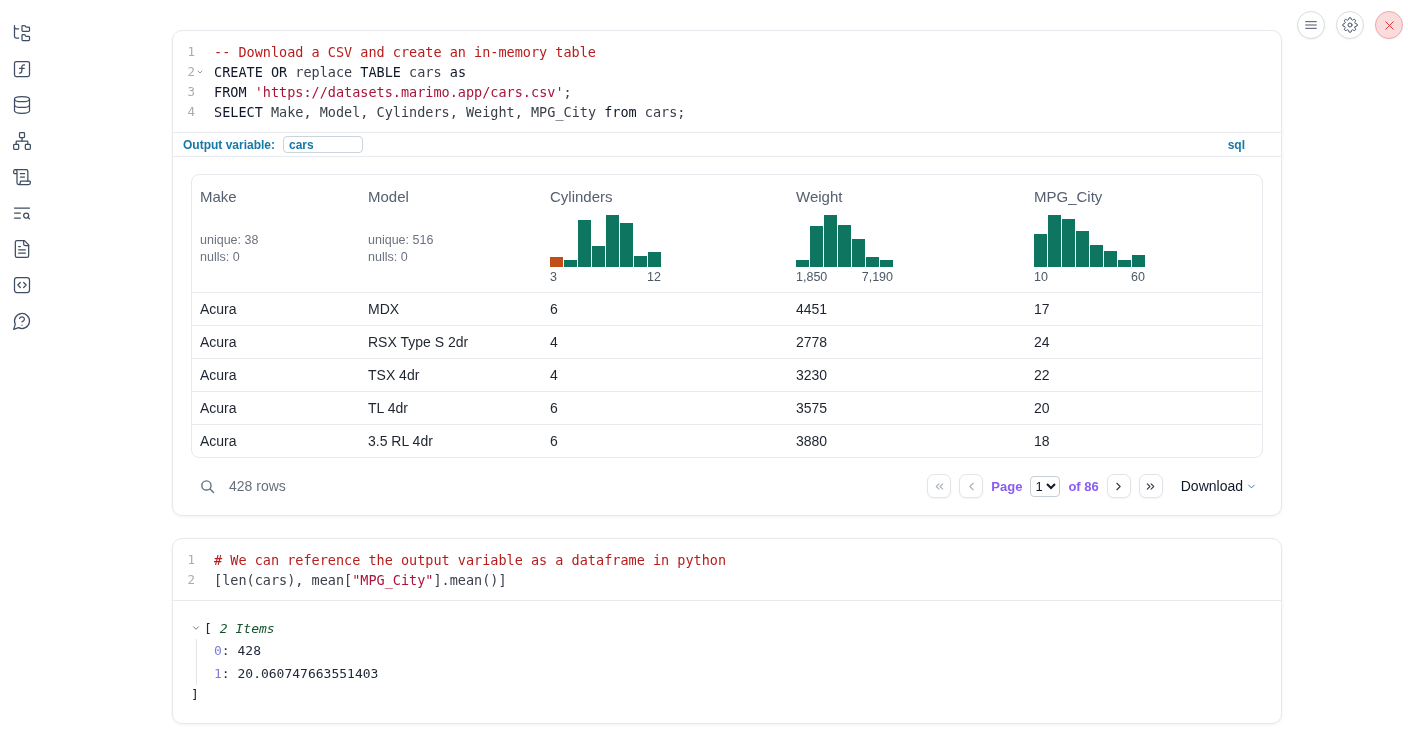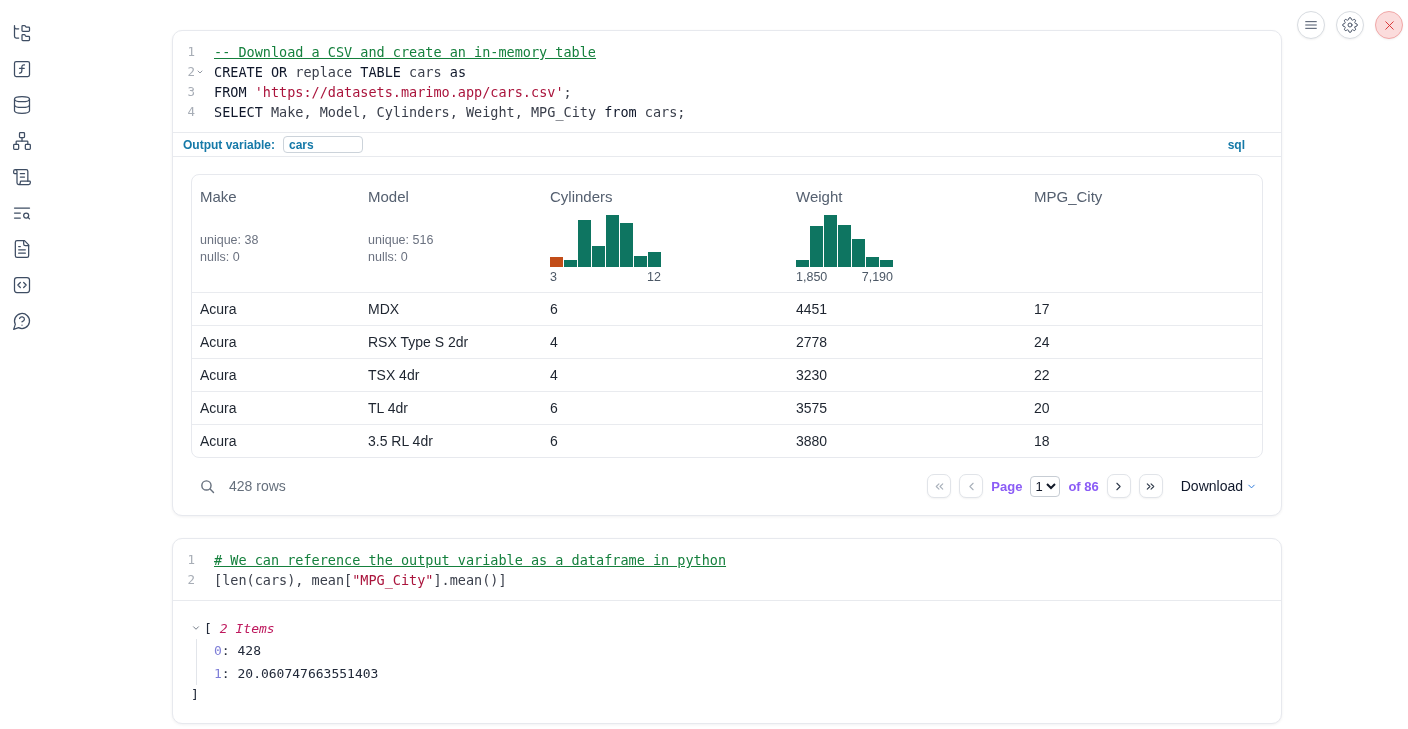--- a/index.html
+++ b/index.html
@@ -32,21 +32,21 @@
 
   .code-block { padding:11px 0 10px; }
   .code-line { display:flex; height:20px; line-height:20px;
     font-family:"DejaVu Sans Mono", monospace; font-size:13.5px; }
   .ln { width:22px; flex:none; text-align:right; color:#a7adb6; font-size:12.5px; }
   .fold-slot { width:10px; flex:none; display:flex; align-items:center; justify-content:center; }
   .fold-slot svg { stroke:#8a919c; }
   .src { padding-left:9px; white-space:pre; color:#3a3f4b; }
   .tok-kw  { color:#0f172a; }
   .tok-str { color:#aa143c; }
-  .tok-com { color:#15803d;text-decoration:underline; }
+  .tok-com { color:#b91c1c; }
   .tok-def { color:#3a3f4b; }
 
   
   .outvar-bar { display:flex; align-items:center; height:25px;
     border-top:1px solid #e8eaee; border-bottom:1px solid #e8eaee; padding-left:10px; }
   .outvar-label { font-size:12px; font-weight:700; color:#1579a8; }
   .outvar-input { width:80px; height:17px; margin-left:8px; border:1px solid #ccd3da; border-radius:4px;
     font-size:12px; font-weight:700; color:#1579a8; padding:0 5px; outline:none;
     font-family:"Liberation Sans", sans-serif; }
   .lang-badge { margin-left:auto; margin-right:36px; font-size:12px; font-weight:700; color:#1579a8; }
@@ -85,21 +85,21 @@
   .download-btn { display:flex; align-items:center; gap:3px; margin-left:10px; background:none; border:none;
     color:#0f172a; font-size:14px; font-family:"Liberation Sans", sans-serif; cursor:pointer; padding:0; }
   .download-btn svg { stroke:#1d6ed6; stroke-width:2; }
 
   
   .py-output { border-top:1px solid #e8eaee; padding:16px 0 18px 18px;
     font-family:"DejaVu Sans Mono", monospace; font-size:13px; color:#222a3a; }
   .tree-head { display:flex; align-items:center; height:22px; }
   .tree-chevron { background:none; border:none; padding:0; margin-right:3px; cursor:pointer; }
   .tree-chevron svg { stroke:#5a6472; stroke-width:2; }
-  .tree-items-label { color:#be185d; font-style:italic; margin-left:8px;text-align:right; }
+  .tree-items-label { color:#14532d; font-style:italic; margin-left:8px;text-align:right; }
   .tree-kids { border-left:1px solid #e2e5ea; margin-left:5px; padding-left:17px; }
   .tree-row { height:23px; line-height:23px; }
   .tkey { color:#7e7ed8; }
   .tclose { height:20px; line-height:20px; }
 </style>
 </head>
 <body>
 
 <nav class="side-rail">
   <button class="rail-btn">
@@ -284,20 +284,36 @@
                   <div class="bar" style="height: 7px; background: rgb(14, 117, 97);"></div>
                 </div>
               <div class="hist-labels" style="width: 97px;">
                 <span>1,850</span>
                 <span>7,190</span>
               </div>
             </div>
           </div>
           <div class="th">
             <div class="th-label">MPG_City</div>
+            <div class="hist-wrap">
+              <div class="hist-bars" style="width: 111px;">
+                  <div class="bar" style="height: 33px; background: rgb(14, 117, 97);"></div>
+                  <div class="bar" style="height: 52px; background: rgb(14, 117, 97);"></div>
+                  <div class="bar" style="height: 48px; background: rgb(14, 117, 97);"></div>
+                  <div class="bar" style="height: 36px; background: rgb(14, 117, 97);"></div>
+                  <div class="bar" style="height: 22px; background: rgb(14, 117, 97);"></div>
+                  <div class="bar" style="height: 16px; background: rgb(14, 117, 97);"></div>
+                  <div class="bar" style="height: 7px; background: rgb(14, 117, 97);"></div>
+                  <div class="bar" style="height: 12px; background: rgb(14, 117, 97);"></div>
+                </div>
+              <div class="hist-labels" style="width: 111px;">
+                <span>10</span>
+                <span>60</span>
+              </div>
+            </div>
           </div>
         </div>
 
         <div class="trow">
           <div class="td">Acura</div>
           <div class="td">MDX</div>
           <div class="td">6</div>
           <div class="td">4451</div>
           <div class="td">17</div>
         </div>

